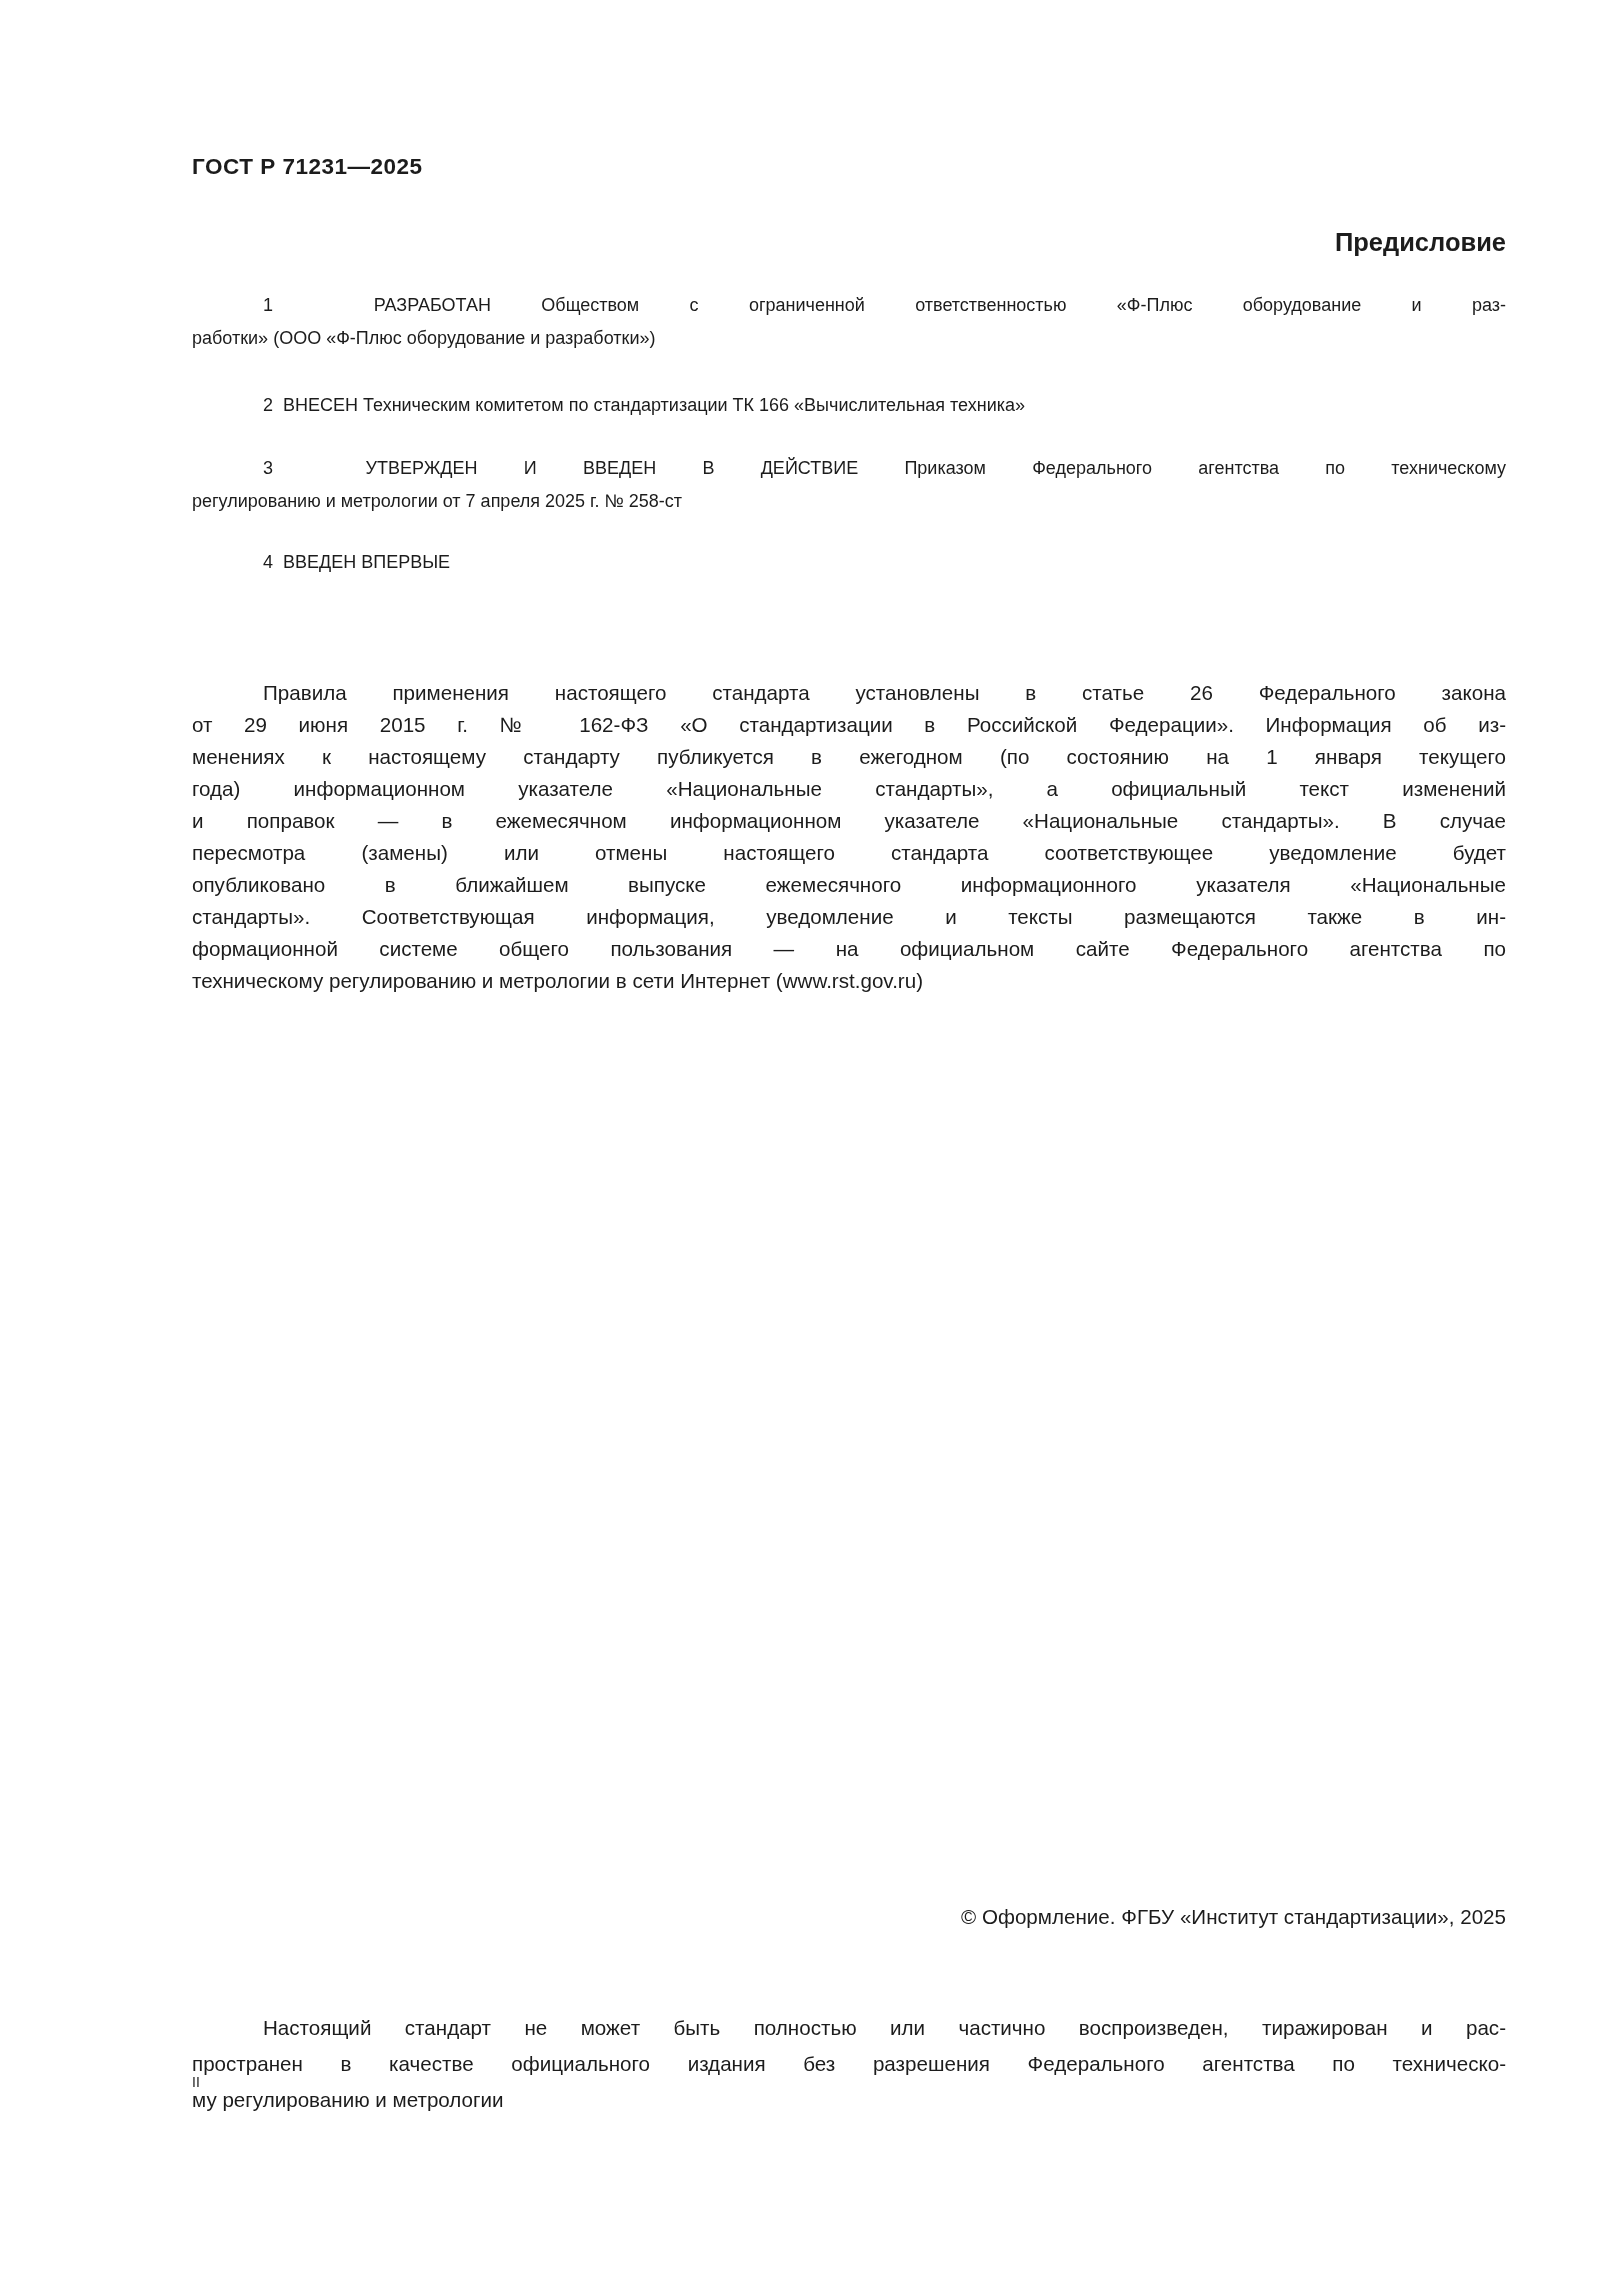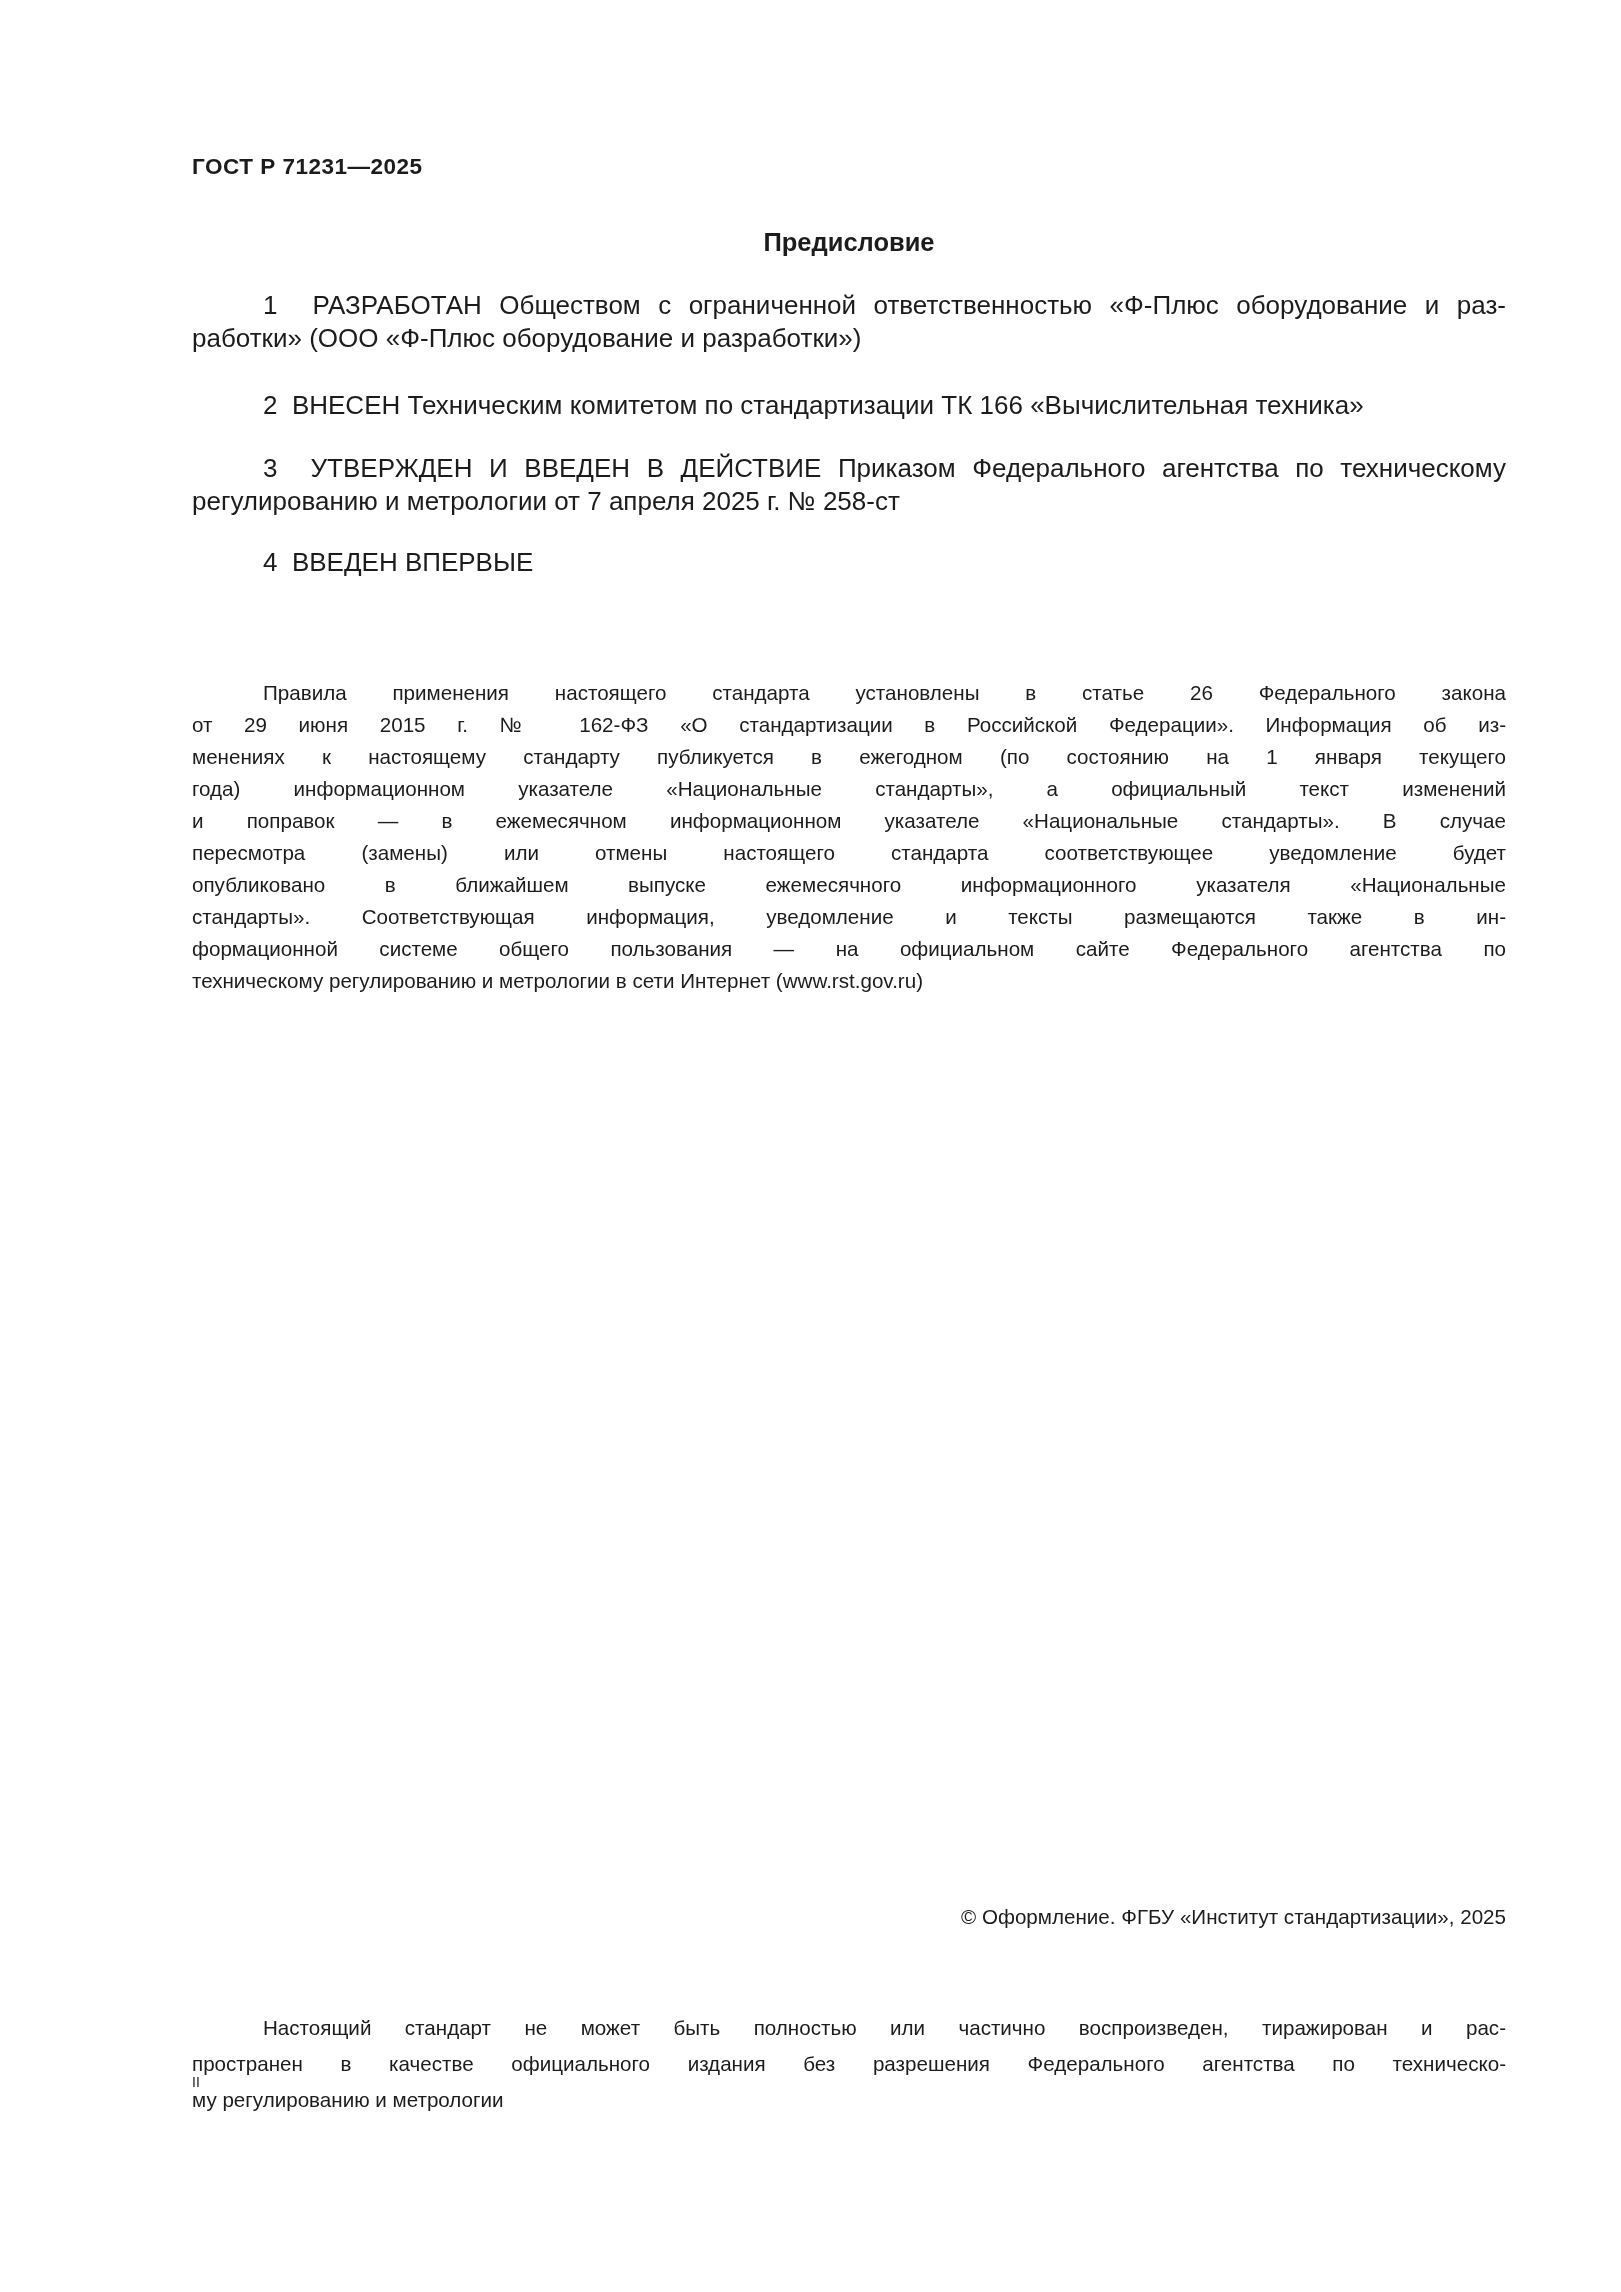--- a/index.html
+++ b/index.html
@@ -8,31 +8,31 @@
     width: 1621px;
     height: 2293px;
     background: #ffffff;
     font-family: "Liberation Sans", sans-serif;
     color: #1c1c1c;
     overflow: hidden;
     padding-left: 39px;
   }
   .abs { position: absolute; }
   .col { position: absolute; left: 192px; width: 1314px; }
-  .ln { height: 33px; font-size: 26px; line-height: 33px; white-space: normal; }
+  .ln { height: 33px; font-size: 18px; line-height: 33px; white-space: normal; }
   .j  { text-align: justify; text-align-last: justify; }
   .ind { text-indent: 71px; }
   .doc-code {
     left: 192px; top: 154px;
     font-size: 22.5px; font-weight: bold;
     letter-spacing: 0.5px;
   }
   .title {
     top: 228px;
-    text-align: center;
+    text-align: right;
     font-size: 25.5px; font-weight: bold;
   }
   .p1 { top: 289px; }
   .p2 { top: 389px; }
   .p3 { top: 452px; }
   .p4 { top: 546px; }
   .legal { top: 677px; }
   .legal .ln { height: 32px; font-size: 20.6px; line-height: 32px; }
   .copyright {
     top: 1904px;

